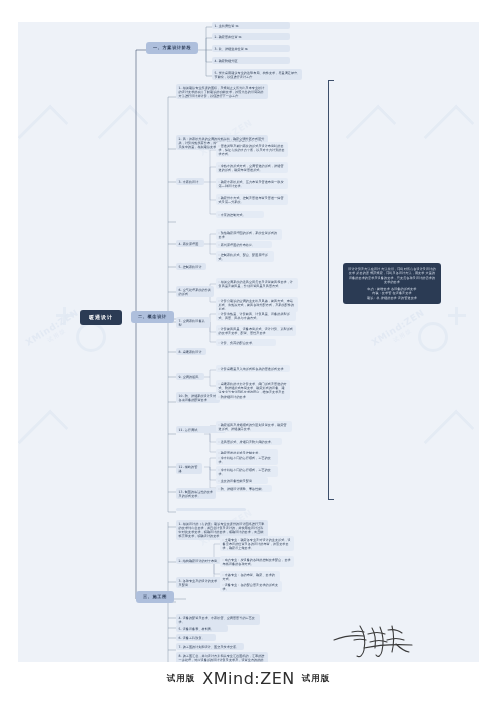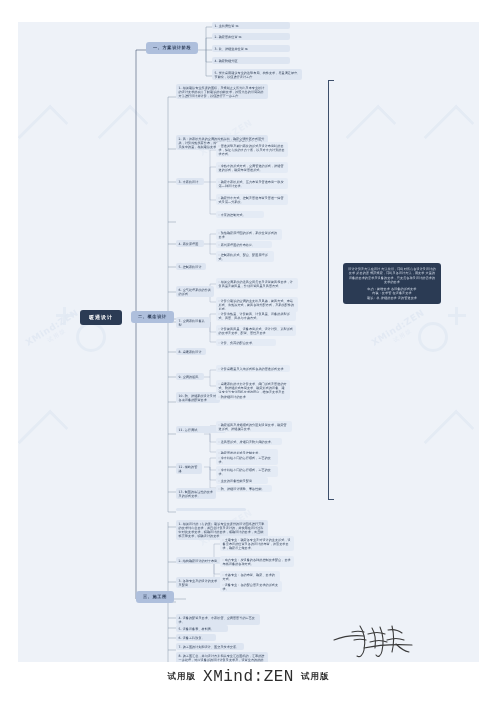--- a/index.html
+++ b/index.html
@@ -133,21 +133,20 @@
     width: 96px; height: 48px;
     pointer-events: none;
   }
   
   #footer {
     position: absolute;
     left: 0; top: 668px;
     width: 497px;
     text-align: center;
     color: #2e2e2e;
-    font-family: Liberation Mono, monospace;
   }
   #footer .trial {
     font-size: 8.5px; font-weight: 700; letter-spacing: 1px;
     vertical-align: middle;
   }
   #footer .brand {
     font-size: 16px; letter-spacing: .5px; font-weight: 400;
     vertical-align: middle; margin: 0 7px;
   }
 </style>

